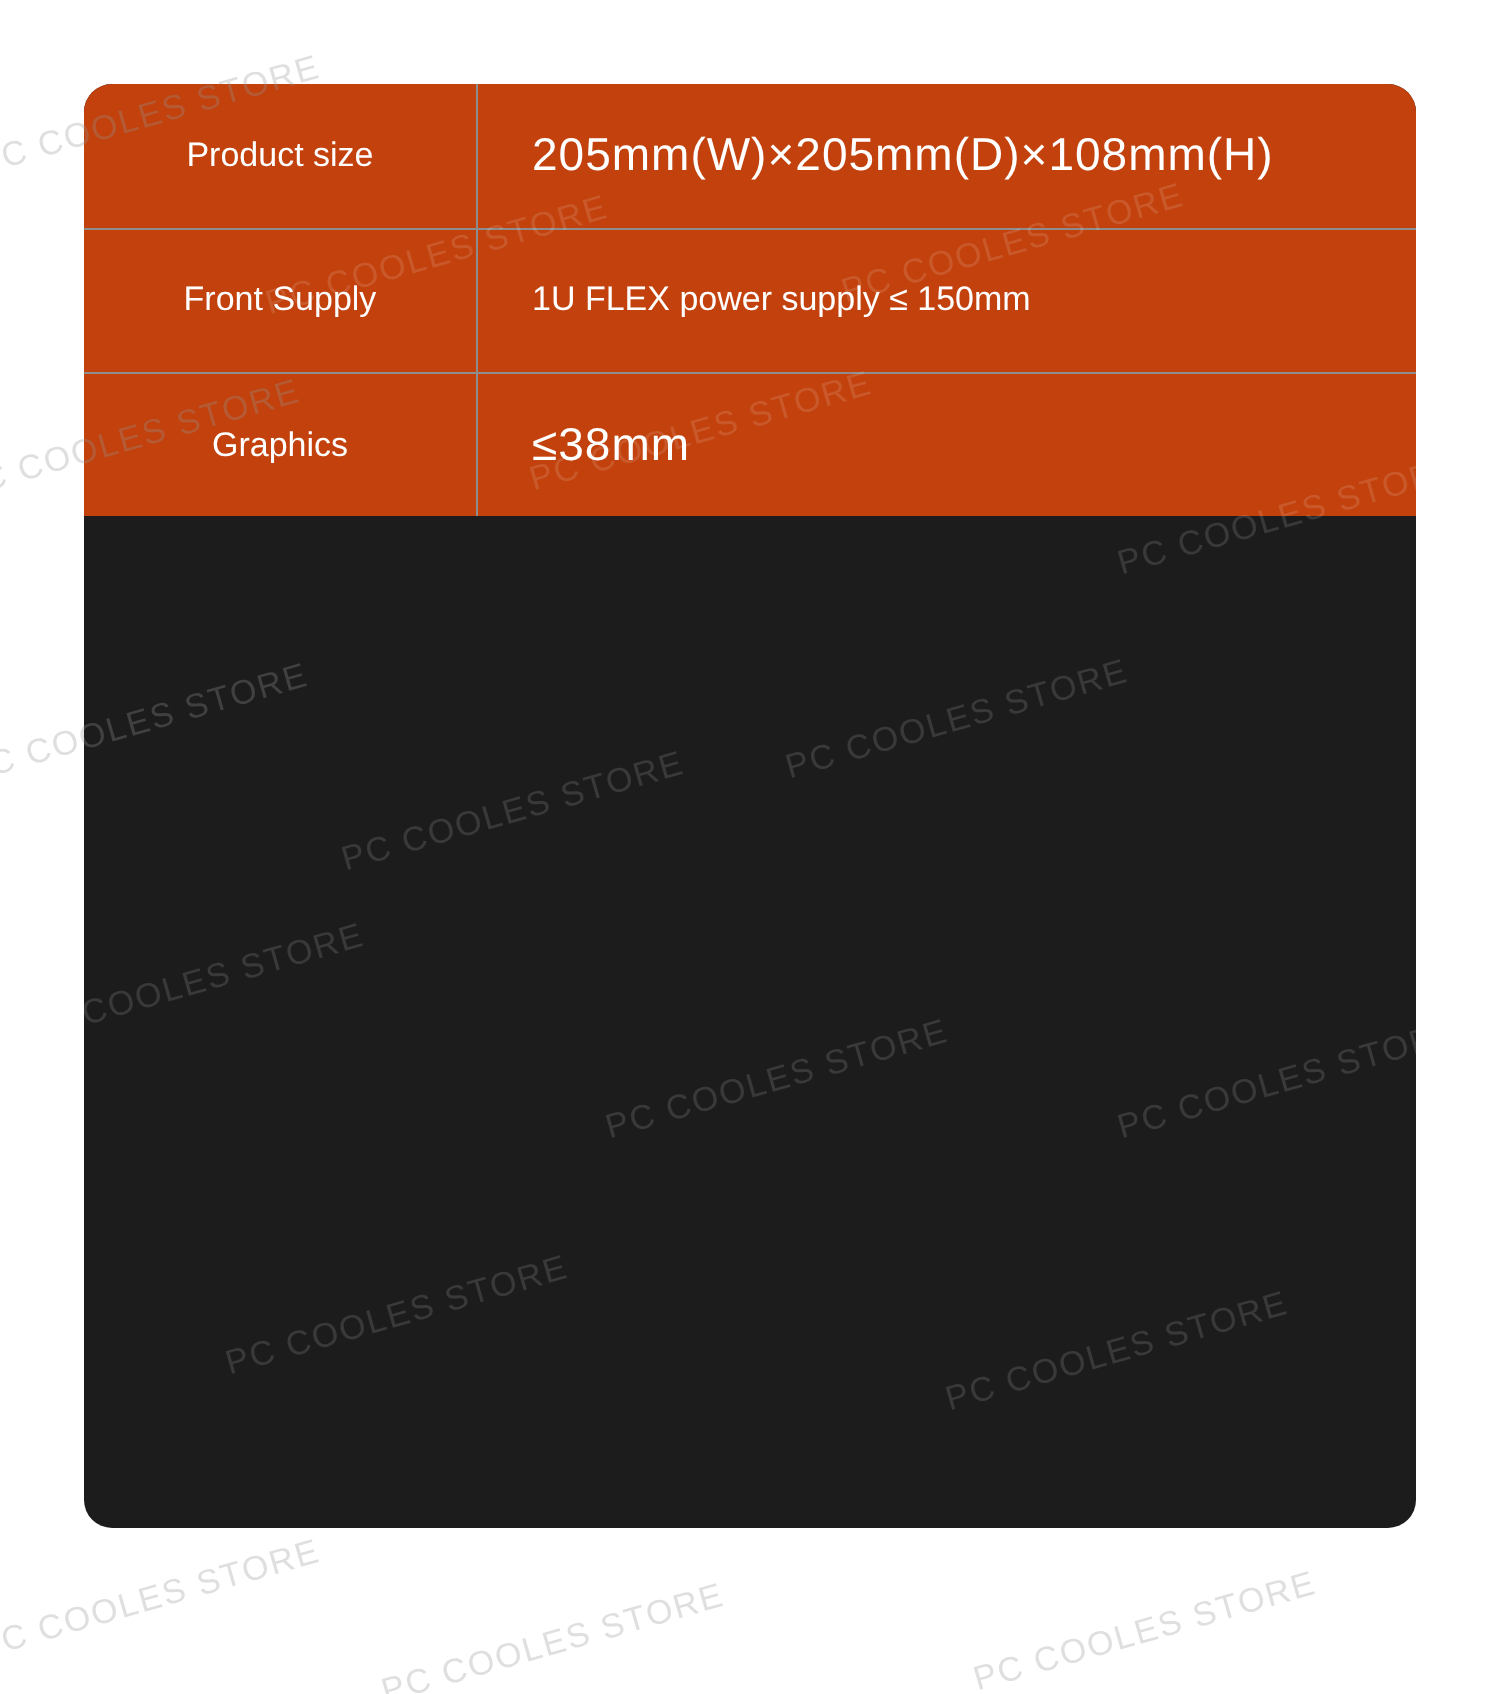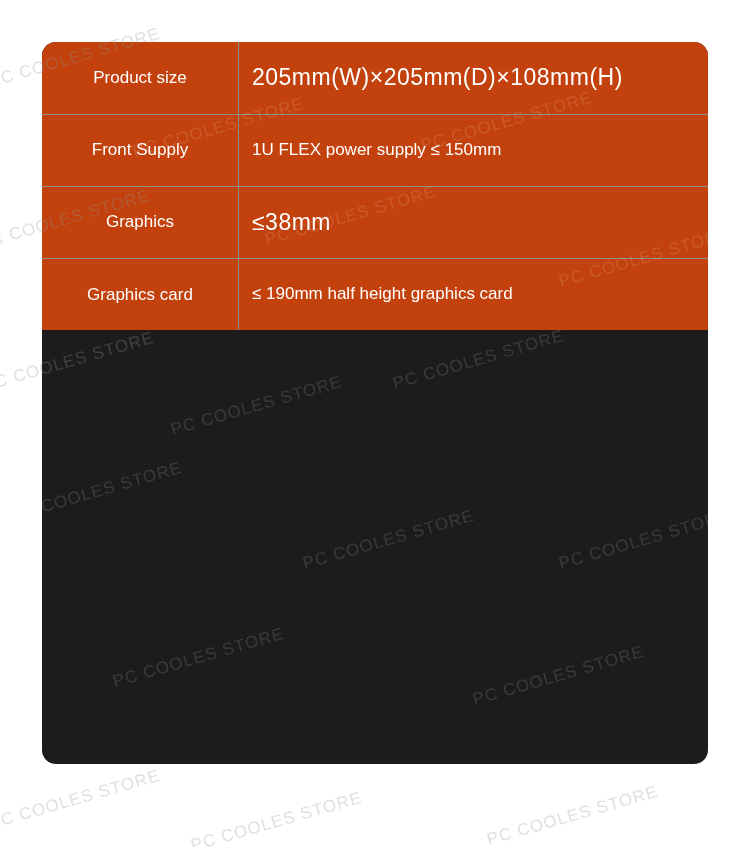--- a/index.html
+++ b/index.html
@@ -64,21 +64,21 @@
 
   td.label {
     width: 188px;
     text-align: center;
     font-size: 17px;
     line-height: 1.25;
     padding: 6px 4px;
   }
   td.value {
     text-align: left;
-    padding: 6px 13px;
+    padding: 6px 27px;
     font-size: 17px;
   }
   td.value.big {
     font-size: 23px;
     font-weight: 300;
     letter-spacing: 0.5px;
   }
 
   tr.row { height: 72px; }
 
@@ -102,24 +102,20 @@
         <td class="value big">205mm(W)×205mm(D)×108mm(H)</td>
       </tr>
       <tr class="row">
         <td class="label">Front Supply</td>
         <td class="value">1U FLEX power supply ≤ 150mm</td>
       </tr>
       <tr class="row">
         <td class="label">Graphics</td>
         <td class="value big">≤38mm</td>
       </tr>
-      <tr class="row">
-        <td class="label">Graphics card</td>
-        <td class="value">≤ 190mm half height graphics card</td>
-      </tr>
     </tbody>
   </table>
 </div>
 
 <div class="watermarks">
     <div class="wm" style="left: -14px; top: 48px;">PC COOLES STORE</div>
     <div class="wm light" style="left: 130px; top: 118px;">PC COOLES STORE</div>
     <div class="wm light" style="left: 418px; top: 112px;">PC COOLES STORE</div>
     <div class="wm" style="left: -24px; top: 210px;">PC COOLES STORE</div>
     <div class="wm light" style="left: 262px; top: 206px;">PC COOLES STORE</div>

